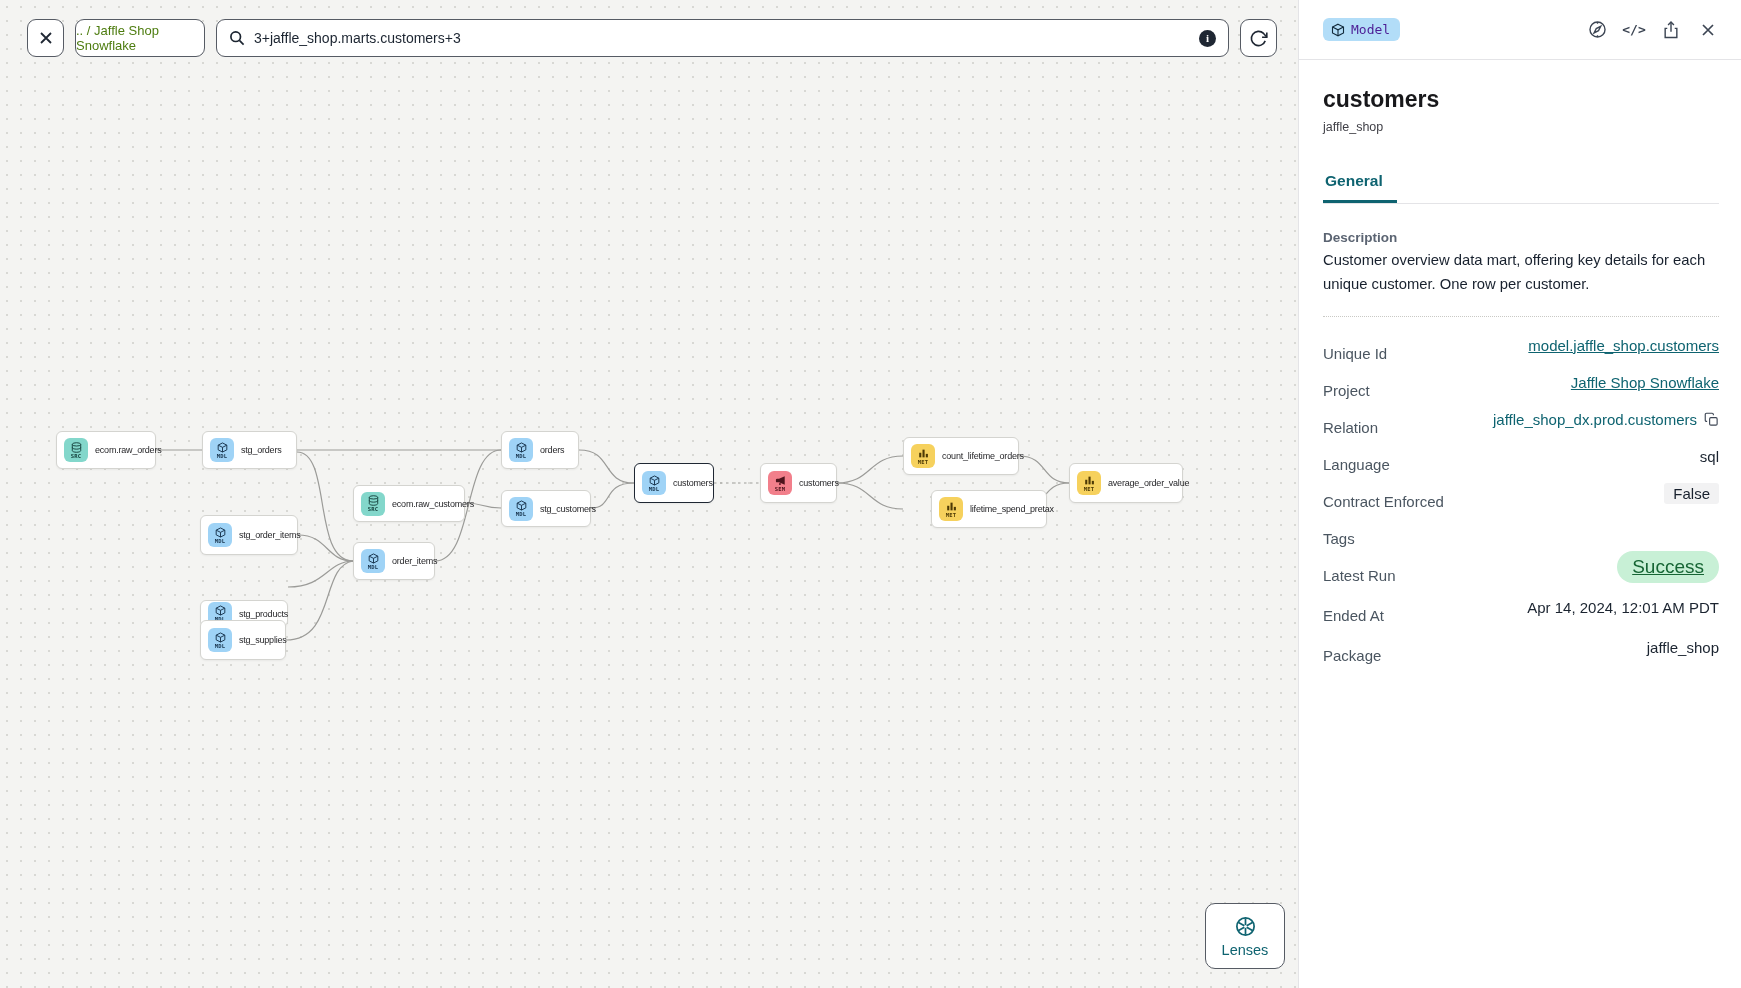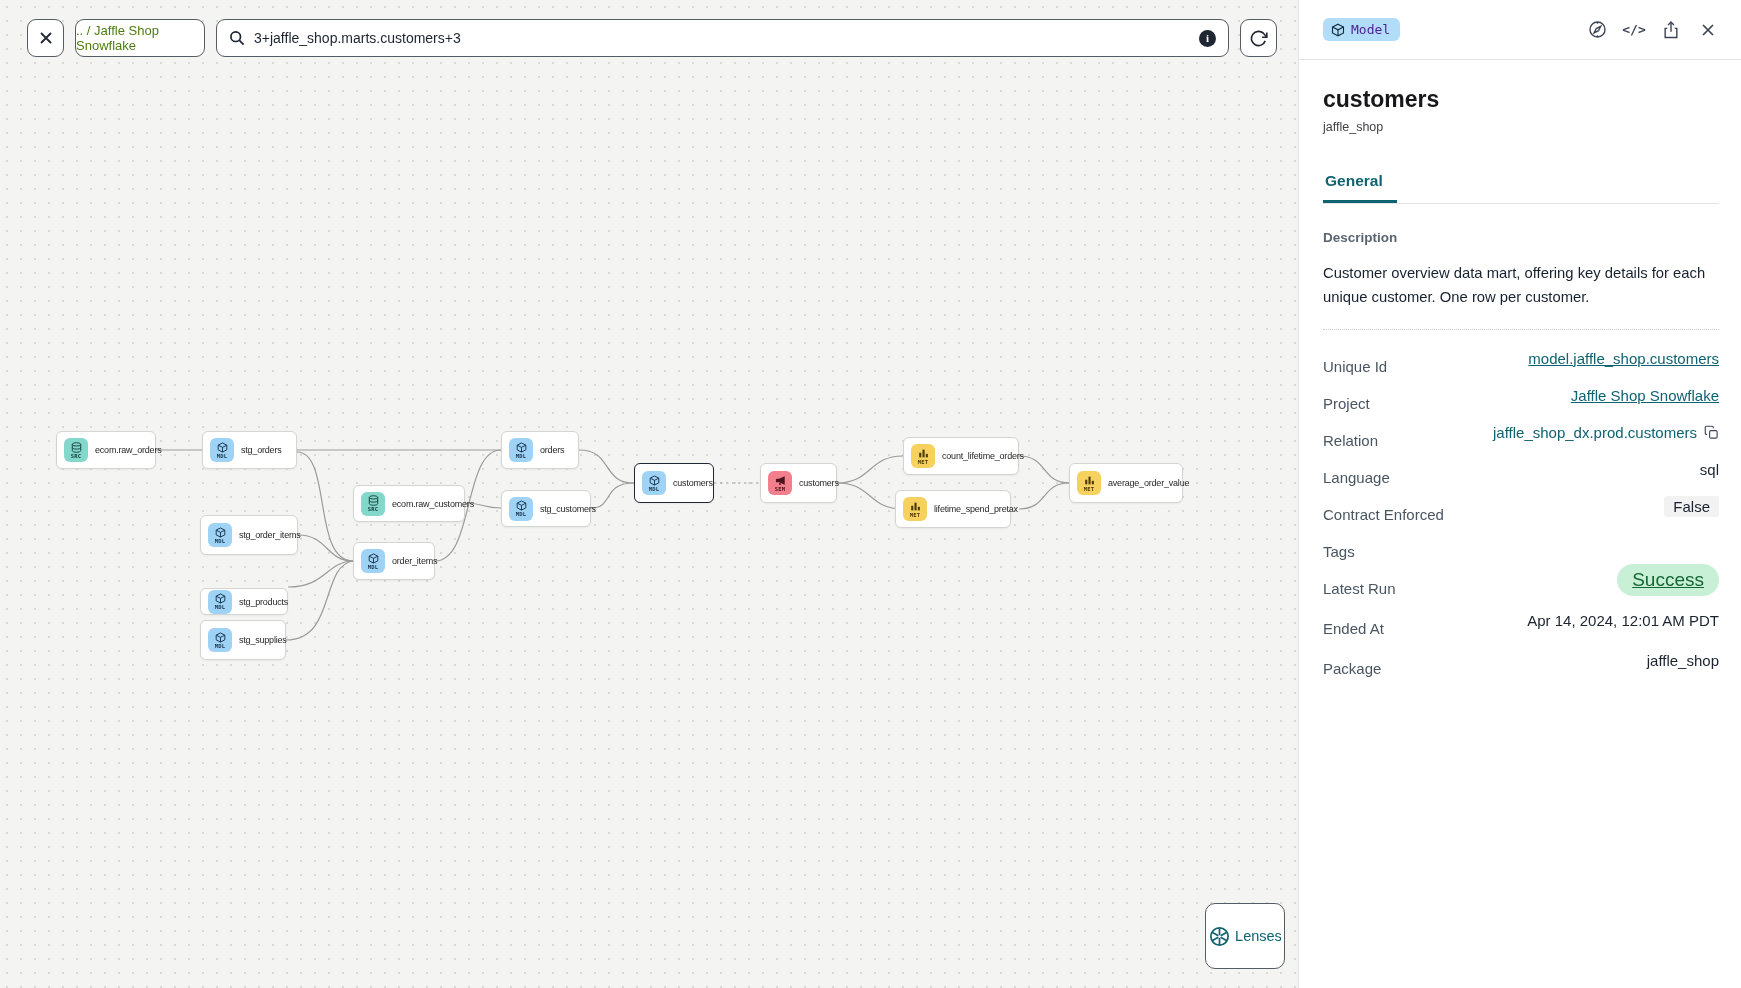--- a/index.html
+++ b/index.html
@@ -36,21 +36,21 @@
   .tb-search input{ flex:1; border:none; outline:none; font-size:14px; color:#1b2430;
     font-family:"Liberation Sans", sans-serif; background:transparent; }
   .info-dot{ width:17px; height:17px; border-radius:50%; background:#1f2733; color:#fff;
     font-size:11px; font-weight:bold; display:flex; align-items:center; justify-content:center;
     font-family:"Liberation Serif", serif; flex:0 0 auto; cursor:pointer; }
   .tb-refresh{ left:1240px; top:19px; width:37px; height:38px; }
 
   
   .lenses{ position:absolute; left:1205px; top:903px; width:80px; height:66px;
     background:#fff; border:1.5px solid var(--toolbar-border); border-radius:10px;
-    display:flex; flex-direction:row; align-items:center; justify-content:center;
+    display:flex; flex-direction:column; align-items:center; justify-content:center;
     gap:4px; cursor:pointer; color:var(--accent); }
   .lenses .lbl{ font-size:14.5px; color:var(--accent); }
 
   
   .node{ position:absolute; background:#fff; border:1px solid #d4d4d0; border-radius:6px;
     box-shadow:0 1px 2px rgba(0,0,0,.05); display:flex; align-items:center;
     padding-left:7px; gap:7px; cursor:pointer; }
   .node.selected{ border:1.6px solid #1f2733; }
   .node .nlabel{ font-size:9px; letter-spacing:-0.2px; color:#27272a; white-space:nowrap; }
   .nicon{ width:24px; height:24px; border-radius:6px; display:flex; flex-direction:column;
@@ -80,21 +80,21 @@
 
   .pbody{ padding:26px 22px 0 24px; }
   .ptitle{ font-size:23px; font-weight:bold; color:#18181b; }
   .psub{ font-size:12.5px; color:#3f3f46; margin-top:7px; }
 
   .tabs{ margin-top:38px; border-bottom:1px solid var(--panel-border); }
   .tab{ display:inline-block; font-size:15.5px; font-weight:bold; color:var(--accent);
     padding:0 14px 10px 2px; border-bottom:3px solid var(--accent); cursor:pointer; }
 
   .desc-label{ margin-top:26px; font-size:13.5px; font-weight:bold; color:#5b6472; }
-  .desc-text{ margin-top:17px; font-size:14.8px; line-height:1.62; color:#18212e; }
+  .desc-text{ margin-top:4px; font-size:14.8px; line-height:1.62; color:#18212e; }
   .dotted-div{ margin-top:19px; border-top:1px dotted #c9c9c5; }
 
   .rows{ margin-top:10px; }
   .row{ height:37px; display:flex; align-items:center; font-size:15px; }
   .row .rl{ color:#4a5560;margin-top:16px; }
   .row .rv{ margin-left:auto; color:var(--ink); display:flex; align-items:center; gap:7px; }
   .row a.rlink{ color:var(--accent); text-decoration:underline; cursor:pointer; }
   .row .rteal{ color:var(--accent); }
   .row .rbadge{ background:var(--false-badge-bg,#f2f2f3); padding:2px 9px; border-radius:3px; color:#18212e; }
   .row .rpill{ background:var(--success-bg,#c8f0d6); color:var(--success-text,#166534);
@@ -150,21 +150,21 @@
         <span class="nicon k-mdl">
           <svg width="11" height="11" viewBox="0 0 14 14" fill="none" stroke="currentColor" stroke-width="1.2">
             <path d="M7 1.2 12.5 4v6L7 12.8 1.5 10V4Z"></path>
             <path d="M1.5 4 7 6.8 12.5 4"></path>
             <path d="M7 6.8V12.8"></path>
           </svg>
           <span class="klbl">MDL</span>
         </span>
         <span class="nlabel">stg_order_items</span>
       </div>
-      <div class="node" style="left: 200px; top: 588px; width: 88px; height: 27px;">
+      <div class="node" style="left: 200px; top: 600px; width: 88px; height: 27px;">
         <span class="nicon k-mdl">
           <svg width="11" height="11" viewBox="0 0 14 14" fill="none" stroke="currentColor" stroke-width="1.2">
             <path d="M7 1.2 12.5 4v6L7 12.8 1.5 10V4Z"></path>
             <path d="M1.5 4 7 6.8 12.5 4"></path>
             <path d="M7 6.8V12.8"></path>
           </svg>
           <span class="klbl">MDL</span>
         </span>
         <span class="nlabel">stg_products</span>
       </div>
@@ -248,21 +248,21 @@
         <span class="nicon k-met">
           <svg width="11" height="11" viewBox="0 0 12 12" fill="currentColor">
             <rect x="1.3" y="5.2" width="2.3" height="5"></rect>
             <rect x="4.9" y="1.8" width="2.3" height="8.4"></rect>
             <rect x="8.5" y="6.4" width="2.3" height="3.8"></rect>
           </svg>
           <span class="klbl">MET</span>
         </span>
         <span class="nlabel">count_lifetime_orders</span>
       </div>
-      <div class="node" style="left: 895px; top: 490px; width: 116px; height: 38px;">
+      <div class="node" style="left: 931px; top: 490px; width: 116px; height: 38px;">
         <span class="nicon k-met">
           <svg width="11" height="11" viewBox="0 0 12 12" fill="currentColor">
             <rect x="1.3" y="5.2" width="2.3" height="5"></rect>
             <rect x="4.9" y="1.8" width="2.3" height="8.4"></rect>
             <rect x="8.5" y="6.4" width="2.3" height="3.8"></rect>
           </svg>
           <span class="klbl">MET</span>
         </span>
         <span class="nlabel">lifetime_spend_pretax</span>
       </div>

